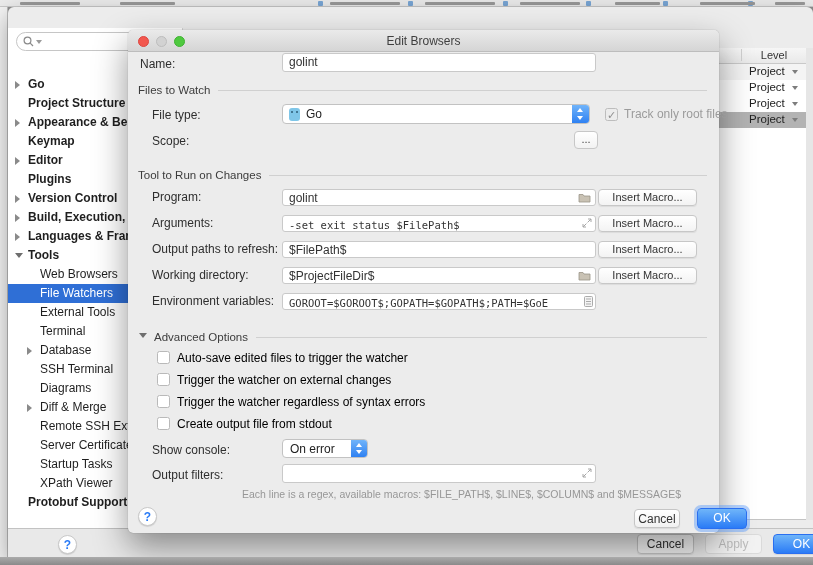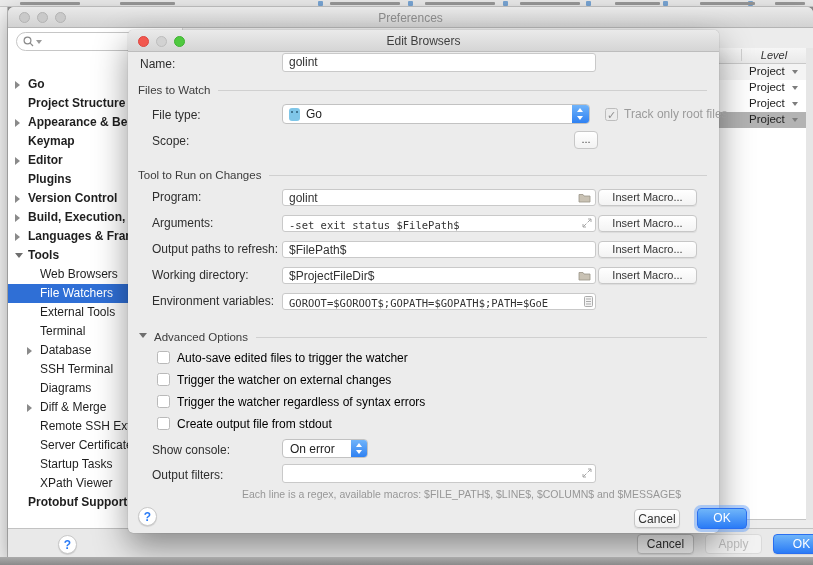--- a/index.html
+++ b/index.html
@@ -38,21 +38,21 @@
   .ti.sel{background:#2f6fd6;}
   .ti.sel .lbl1{color:#fff;}
   .arr{position:absolute;width:0;height:0;}
   .arr.r{border-left:5px solid #8a8a8a;border-top:4px solid transparent;border-bottom:4px solid transparent;top:6px;}
   .arr.d{border-top:5px solid #6e6e6e;border-left:4px solid transparent;border-right:4px solid transparent;top:7px;}
   .a0{left:7px;} .a1{left:19px;}
 
   
   .level-table{position:absolute;left:692px;top:41px;width:106px;height:472px;background:#fff;border-left:1px solid #d0d0d0;border-bottom:1px solid #c4c4c4;}
   .level-header{position:absolute;left:0;top:0;right:0;height:16px;background:linear-gradient(#f6f6f6,#e9e9e9);border-bottom:1px solid #c9c9c9;}
-  .level-header .hl{position:absolute;left:40px;right:0;top:1px;text-align:center;font-size:11px;color:#333;border-left:1px solid #cfcfcf;font-style:italic;}
+  .level-header .hl{position:absolute;left:40px;right:0;top:1px;text-align:center;font-size:11px;color:#333;border-left:1px solid #cfcfcf;}
   .lrow{position:absolute;left:0;right:0;height:16px;font-size:11.5px;color:#222;}
   .lrow .val{position:absolute;left:48px;top:1px;}
   .lrow .caret{position:absolute;right:8px;top:6px;width:0;height:0;border-left:3.5px solid transparent;border-right:3.5px solid transparent;border-top:4px solid #7d7d7d;}
   .lrow.alt{background:#f4f4f4;}
   .lrow.sel{background:#b3b3b3;}
   .right-edge{position:absolute;right:0;top:41px;width:7px;height:472px;background:#e6e6e6;}
 
   
   .prefs-footer{position:absolute;left:0;right:0;top:521px;height:29px;background:#e9e9e9;border-top:1px solid #c2c2c2;}
   .help-btn{position:absolute;width:19px;height:19px;border-radius:50%;background:#fff;border:1px solid #c8c8c8;
@@ -106,26 +106,20 @@
     <span class="dash" style="left:330px;width:70px"></span>
     <span class="dash" style="left:425px;width:70px"></span>
     <span class="dash" style="left:520px;width:60px"></span>
     <span class="dash" style="left:615px;width:45px"></span>
     <span class="dash" style="left:700px;width:55px"></span>
     <span class="dash" style="left:775px;width:30px"></span>
   </div>
   <div class="left-sliver"></div>
 
   <div class="prefs">
-    <div class="prefs-titlebar">
-      <span class="tl gray" style="left:11px"></span>
-      <span class="tl gray" style="left:29px"></span>
-      <span class="tl gray" style="left:47px"></span>
-      <div class="prefs-title">Preferences</div>
-    </div>
 
     <div class="sidebar">
       <div class="search">
         <svg width="11" height="11" viewBox="0 0 11 11">
           <circle cx="4.5" cy="4.5" r="3.4" fill="none" stroke="#8a8a8a" stroke-width="1.2"></circle>
           <line x1="7.2" y1="7.2" x2="10" y2="10" stroke="#8a8a8a" stroke-width="1.2"></line>
         </svg>
         <span class="caret"></span>
       </div>
       <div class="tree">

